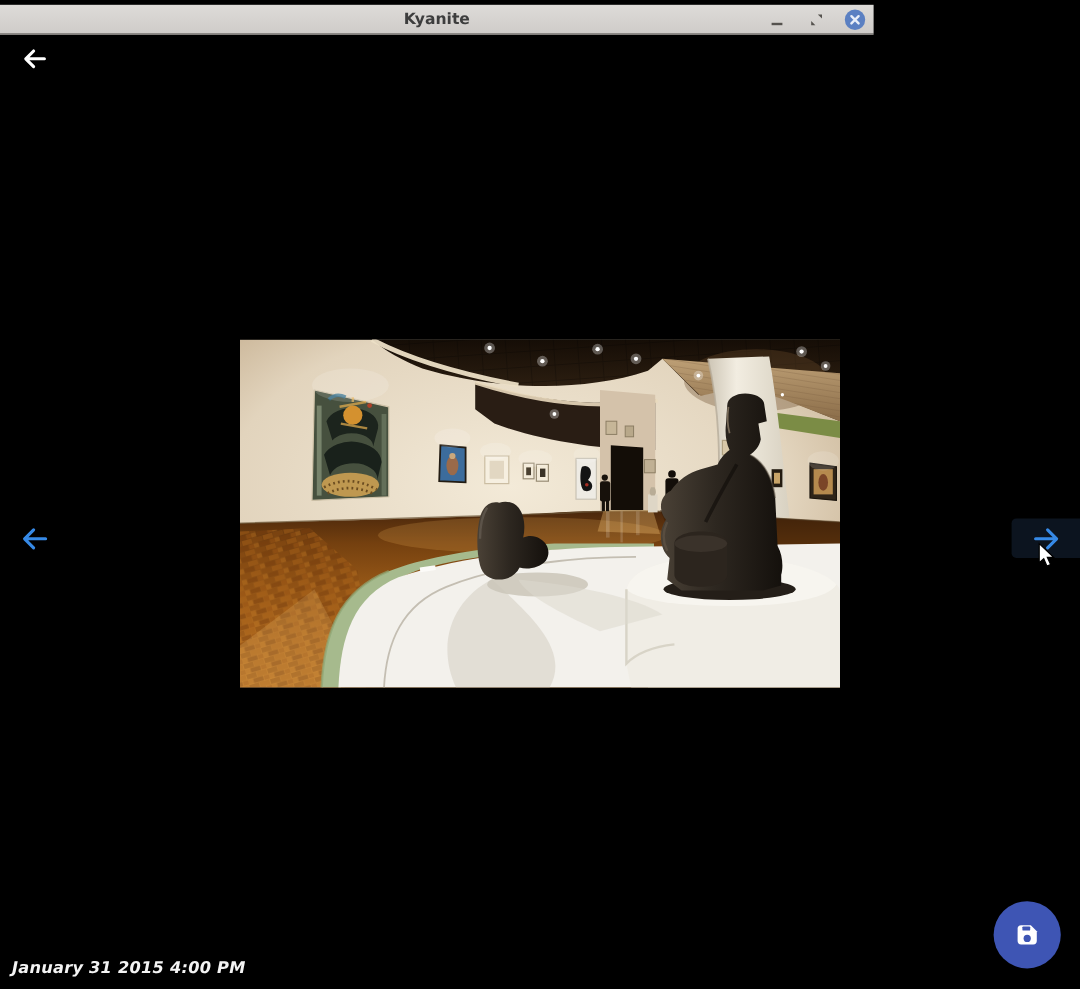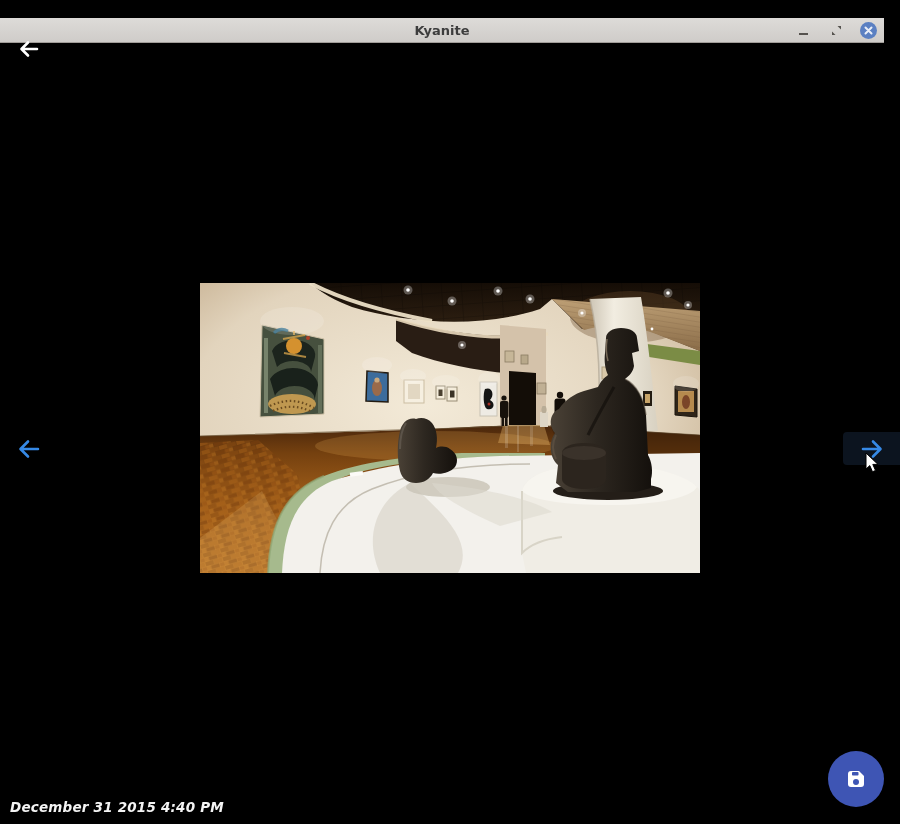--- a/index.html
+++ b/index.html
@@ -2,21 +2,21 @@
 <html><head>
 <meta charset="utf-8">
 <style>
   html,body{margin:0;padding:0;}
   body{
     width:900px;height:824px;position:relative;overflow:hidden;
     background:#000;font-family:"DejaVu Sans","Liberation Sans",sans-serif;
   }
   
   .titlebar{
-    position:absolute;top:18px;left:0;width:884px;height:25px;
+    position:absolute;top:4px;left:0;width:728px;height:25px;
     background:linear-gradient(#dddbd8,#cfccc9);
     border-bottom:1px solid #a19d99;box-sizing:border-box;
   }
   .titlebar .title{
     position:absolute;left:0;right:0;top:0;height:25px;line-height:25px;
     text-align:center;font-size:13px;font-weight:bold;color:#3d3d3d;
   }
   .win-controls{
     position:absolute;right:7px;top:0;height:25px;
     display:flex;align-items:center;gap:15px;
@@ -315,21 +315,21 @@
     <path d="M23,14 L6,14 M13,6.5 L5.5,14 L13,21.5" stroke="#3689e6" stroke-width="2.6" fill="none" stroke-linecap="round" stroke-linejoin="round"></path>
   </svg>
 </div>
 
 <div class="nav-next-zone" aria-label="next photo">
   <svg width="27" height="28" viewBox="0 0 27 28">
     <path d="M4,14 L21,14 M14,6.5 L21.5,14 L14,21.5" stroke="#3689e6" stroke-width="2.6" fill="none" stroke-linecap="round" stroke-linejoin="round"></path>
   </svg>
 </div>
 
-<div class="timestamp">December 31 2015 4:40 PM</div>
+<div class="timestamp">January 31 2015 4:00 PM</div>
 
 <div class="fab" aria-label="save photo">
   <svg width="22" height="22" viewBox="0 0 22 22">
     <path d="M3,6 a3,3 0 0 1 3,-3 h8 l5,5 v8 a3,3 0 0 1 -3,3 h-10 a3,3 0 0 1 -3,-3 Z" fill="#ffffff"></path>
     <rect x="7" y="4" width="6.5" height="3.5" rx="0.8" fill="#3e55b4"></rect>
     <circle cx="11" cy="14" r="3" fill="#3e55b4"></circle>
   </svg>
 </div>
 
 <svg class="cursor" width="14" height="21" viewBox="0 0 14 21">

